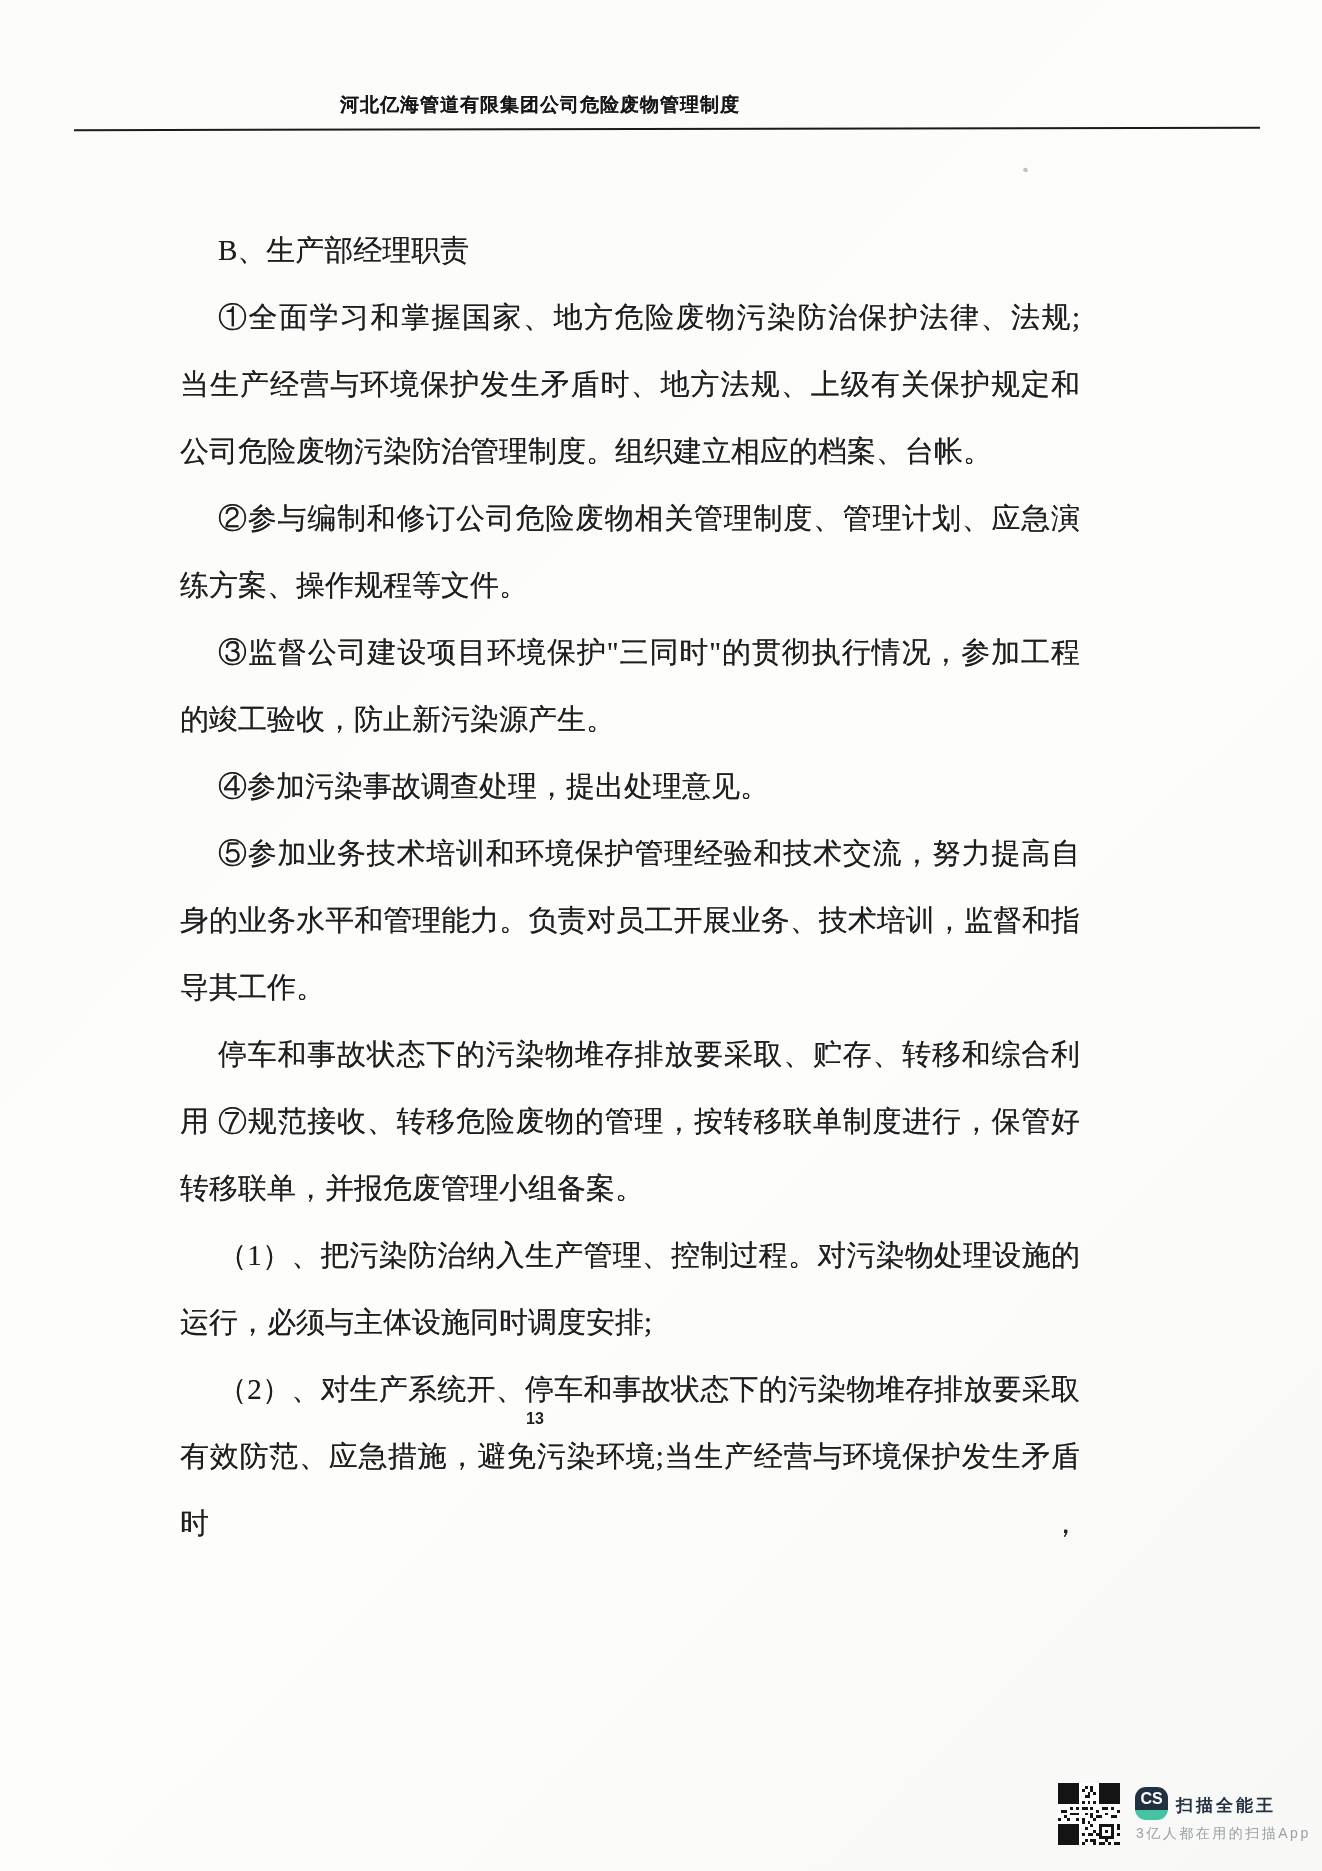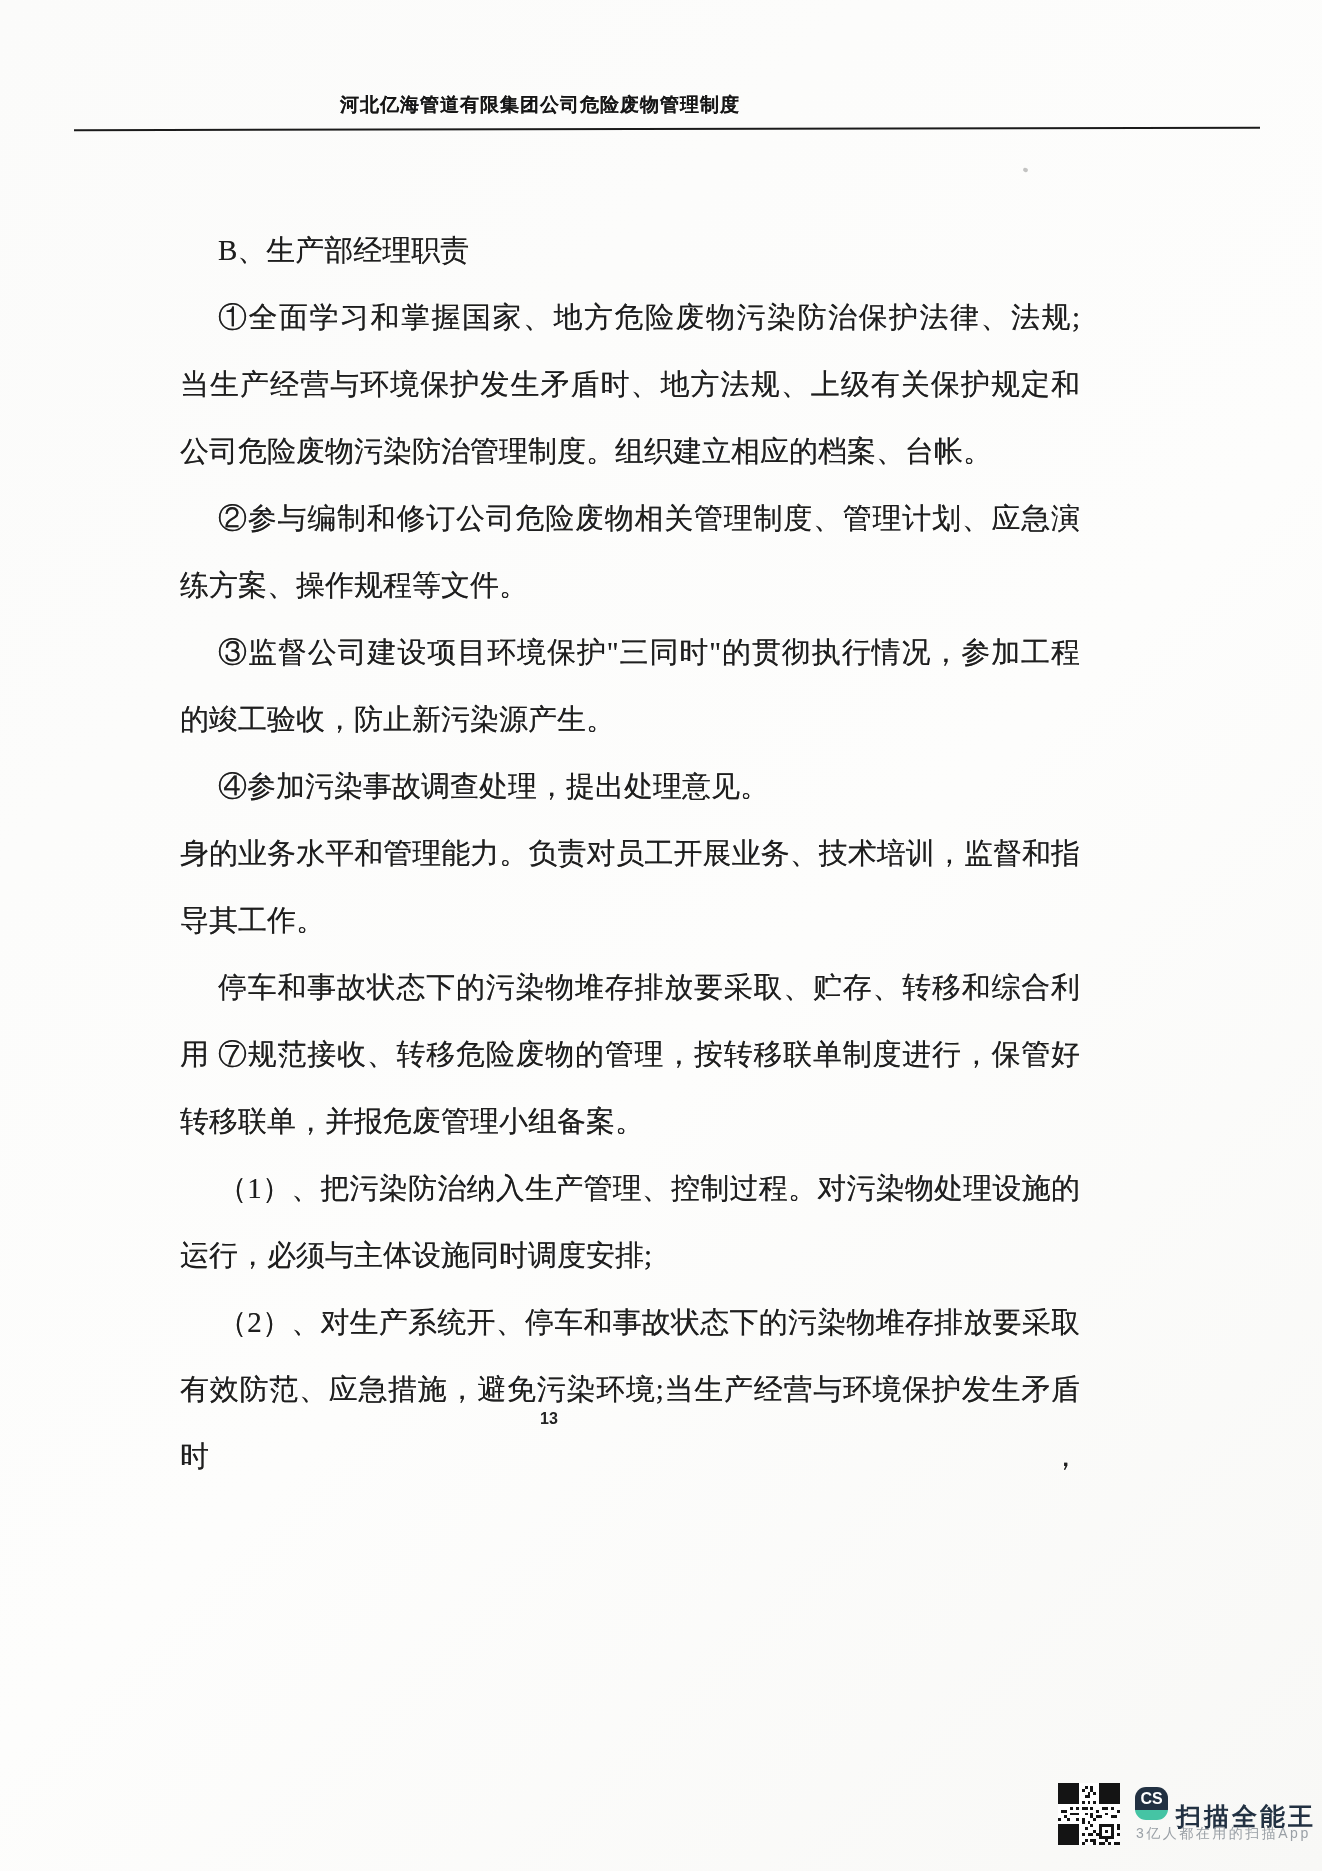--- a/index.html
+++ b/index.html
@@ -28,44 +28,44 @@
   .doc-body{
     position:absolute;top:217px;left:180px;width:900px;
     font-size:29px;
     line-height:67px;
     text-shadow:0 0 .6px rgba(25,25,25,.65);
   }
   .line{height:67px;white-space:nowrap;}
   .line.justify{white-space:normal;text-align:justify;text-align-last:justify;}
   .line.indent{text-indent:38px;}
   .page-number{
-    position:absolute;top:1410px;left:540px;
+    position:absolute;top:1410px;left:526px;
     font-family:"Liberation Sans","DejaVu Sans",sans-serif;
     font-size:16px;font-weight:700;color:#222;
   }
   .scan-speck{
     position:absolute;top:168px;left:1023px;width:5px;height:4px;
     background:rgba(110,110,110,.4);border-radius:50%;
     transform:rotate(20deg);
   }
   
   .watermark{position:absolute;top:1783px;left:1058px;width:250px;height:66px;}
   .qr{position:absolute;top:0;left:0;width:62px;height:62px;}
   .cs-logo{
     position:absolute;top:4px;left:77px;width:33px;height:33px;
     border-radius:11px;
     background:linear-gradient(180deg,#223142 0%,#223142 70%,#45c4a4 70%,#45c4a4 100%);
     color:#ffffff;
     font-family:"Liberation Sans","DejaVu Sans",sans-serif;
     font-weight:700;font-size:16px;line-height:24px;text-align:center;
   }
   .cs-name{
-    position:absolute;top:17px;left:118px;
+    position:absolute;top:11px;left:118px;
     font-family:"Liberation Sans","DejaVu Sans",sans-serif;
-    font-size:25px;font-weight:700;color:#223142;letter-spacing:3px;
+    font-size:17px;font-weight:700;color:#223142;letter-spacing:3px;
     white-space:nowrap;
   }
   .cs-tagline{
     position:absolute;top:42px;left:78px;
     font-family:"Liberation Sans","DejaVu Sans",sans-serif;
     font-size:14px;color:#9aa0a6;letter-spacing:2.5px;
     white-space:nowrap;
   }
 </style>
 </head>
@@ -80,20 +80,21 @@
   <div class="doc-body">
     <div class="line indent">B、生产部经理职责</div>
     <div class="line indent justify">①全面学习和掌握国家、地方危险废物污染防治保护法律、法规;</div>
     <div class="line justify">当生产经营与环境保护发生矛盾时、地方法规、上级有关保护规定和</div>
     <div class="line">公司危险废物污染防治管理制度。组织建立相应的档案、台帐。</div>
     <div class="line indent justify">②参与编制和修订公司危险废物相关管理制度、管理计划、应急演</div>
     <div class="line">练方案、操作规程等文件。</div>
     <div class="line indent justify">③监督公司建设项目环境保护"三同时"的贯彻执行情况，参加工程</div>
     <div class="line">的竣工验收，防止新污染源产生。</div>
     <div class="line indent">④参加污染事故调查处理，提出处理意见。</div>
+    <div class="line indent justify">⑤参加业务技术培训和环境保护管理经验和技术交流，努力提高自</div>
     <div class="line justify">身的业务水平和管理能力。负责对员工开展业务、技术培训，监督和指</div>
     <div class="line">导其工作。</div>
     <div class="line indent justify">停车和事故状态下的污染物堆存排放要采取、贮存、转移和综合利用</div>
     <div class="line indent justify">⑦规范接收、转移危险废物的管理，按转移联单制度进行，保管好</div>
     <div class="line">转移联单，并报危废管理小组备案。</div>
     <div class="line indent justify">（1）、把污染防治纳入生产管理、控制过程。对污染物处理设施的</div>
     <div class="line">运行，必须与主体设施同时调度安排;</div>
     <div class="line indent justify">（2）、对生产系统开、停车和事故状态下的污染物堆存排放要采取</div>
     <div class="line justify">有效防范、应急措施，避免污染环境;当生产经营与环境保护发生矛盾时，</div>
   </div>

